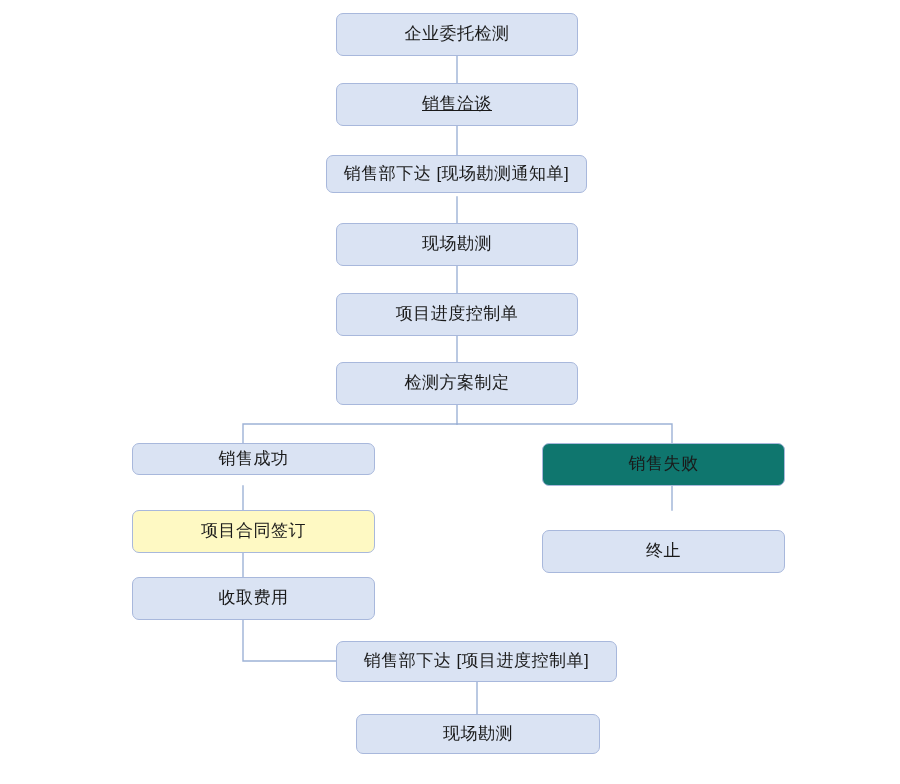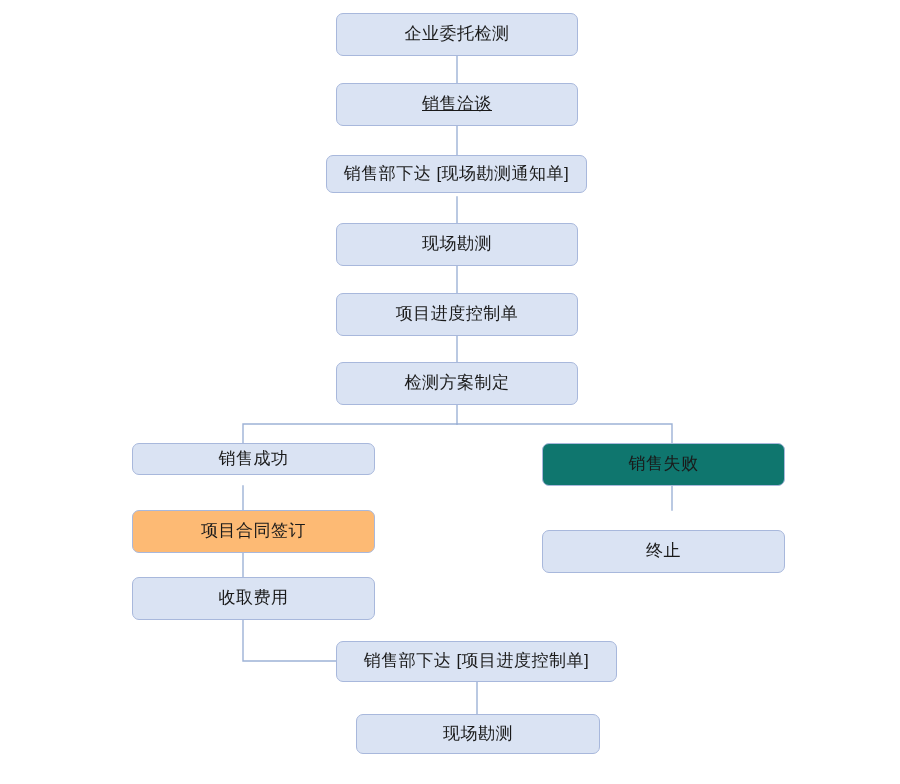--- a/index.html
+++ b/index.html
@@ -87,21 +87,21 @@
       </div>
       <div class="node" style="left: 336px; top: 362px; width: 242px; height: 43px; background: rgb(218, 227, 243); border-color: rgb(168, 184, 220); color: rgb(26, 26, 26);">
         <span class="node-label">检测方案制定</span>
       </div>
       <div class="node" style="left: 132px; top: 443px; width: 243px; height: 32px; background: rgb(218, 227, 243); border-color: rgb(168, 184, 220); color: rgb(26, 26, 26);">
         <span class="node-label">销售成功</span>
       </div>
       <div class="node" style="left: 542px; top: 443px; width: 243px; height: 43px; background: #0f766e; border-color: rgb(168, 184, 220); color: rgb(26, 26, 26);">
         <span class="node-label">销售失败</span>
       </div>
-      <div class="node" style="left: 132px; top: 510px; width: 243px; height: 43px; background: #fdba74; border-color: rgb(168, 184, 220); color: rgb(26, 26, 26);">
+      <div class="node" style="left: 132px; top: 510px; width: 243px; height: 43px; background: #fef9c3; border-color: rgb(168, 184, 220); color: rgb(26, 26, 26);">
         <span class="node-label">项目合同签订</span>
       </div>
       <div class="node" style="left: 542px; top: 510px; width: 243px; height: 43px; background: rgb(218, 227, 243); border-color: rgb(168, 184, 220); color: rgb(26, 26, 26); margin-top: 20px;">
         <span class="node-label">终止</span>
       </div>
       <div class="node" style="left: 132px; top: 577px; width: 243px; height: 43px; background: rgb(218, 227, 243); border-color: rgb(168, 184, 220); color: rgb(26, 26, 26);">
         <span class="node-label">收取费用</span>
       </div>
       <div class="node" style="left: 336px; top: 641px; width: 281px; height: 41px; background: rgb(218, 227, 243); border-color: rgb(168, 184, 220); color: rgb(26, 26, 26);">
         <span class="node-label">销售部下达 [项目进度控制单]</span>

